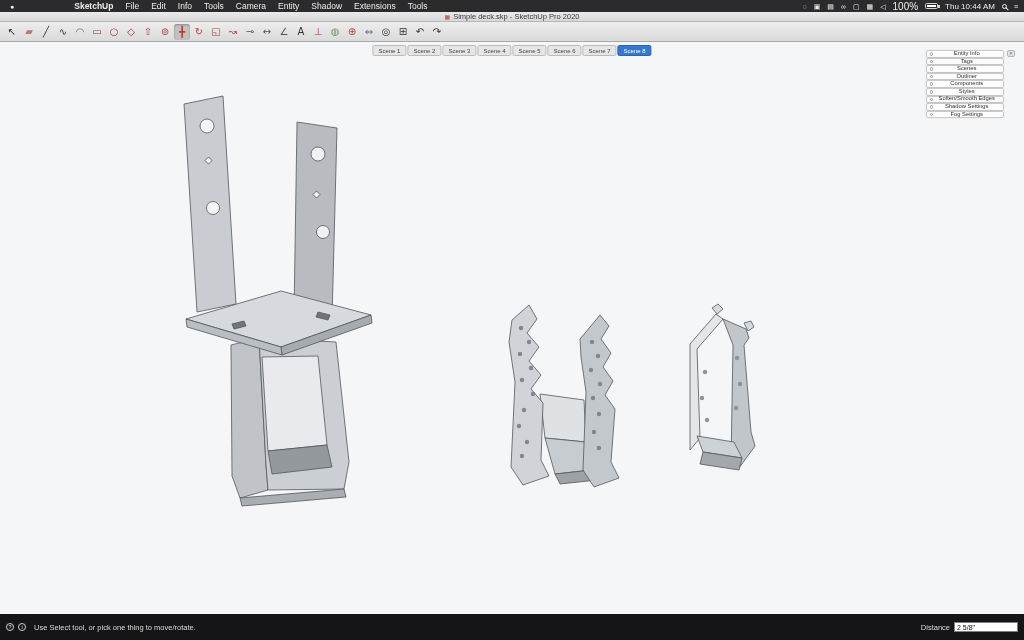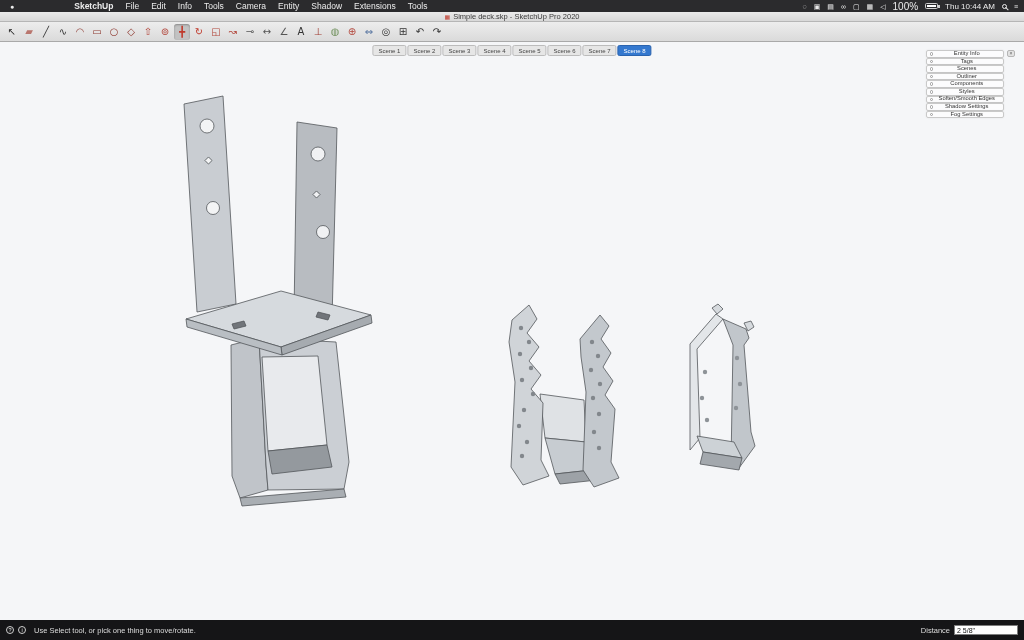--- a/index.html
+++ b/index.html
@@ -55,21 +55,21 @@
   
   .tray { position:absolute; top:8px; right:20px; width:78px; display:flex; flex-direction:column; gap:1px; }
   .tray-close { position:absolute; top:0; right:-11px; width:8px; height:7px; background:#e2e2e2;
     border:1px solid #b5b5b5; border-radius:2px; font-size:5px; line-height:5px; text-align:center; color:#666; }
   .tray-row { height:7.6px; background:rgba(253,253,253,.88); border:1px solid #c9c9c9; border-radius:2px;
     display:flex; align-items:center; padding:0 2.5px; box-shadow:0 0 2px rgba(0,0,0,.08); cursor:default; }
   .tray-disc { width:3.5px; height:3.5px; border:1px solid #9a9a9a; border-radius:50%; background:#fff; flex:0 0 auto; }
   .tray-label { flex:1; text-align:center; font-size:5.8px; line-height:1; color:#333; white-space:nowrap; overflow:hidden; }
 
   
-  .statusbar { height:20px; background:#151517; display:flex; align-items:center; gap:4px;
+  .statusbar { height:26px; background:#151517; display:flex; align-items:center; gap:4px;
     padding:0 6px; color:#e8e8e8; flex:0 0 auto; }
   .sb-circle { width:8px; height:8px; border:1px solid #cfcfcf; border-radius:50%; font-size:5.5px;
     display:flex; align-items:center; justify-content:center; color:#e8e8e8; flex:0 0 auto; cursor:default; }
   .sb-msg { font-size:7.5px; color:#dcdcdc; margin-left:4px; white-space:nowrap; }
   .sb-spacer { flex:1; }
   .sb-measure-label { font-size:7.5px; color:#dcdcdc; }
   .sb-measure-input { width:64px; height:10px; font-size:7px; border:1px solid #7d7d7d; background:#fff;
     color:#111; padding:0 2px; font-family:inherit; }
 </style>
 </head>

